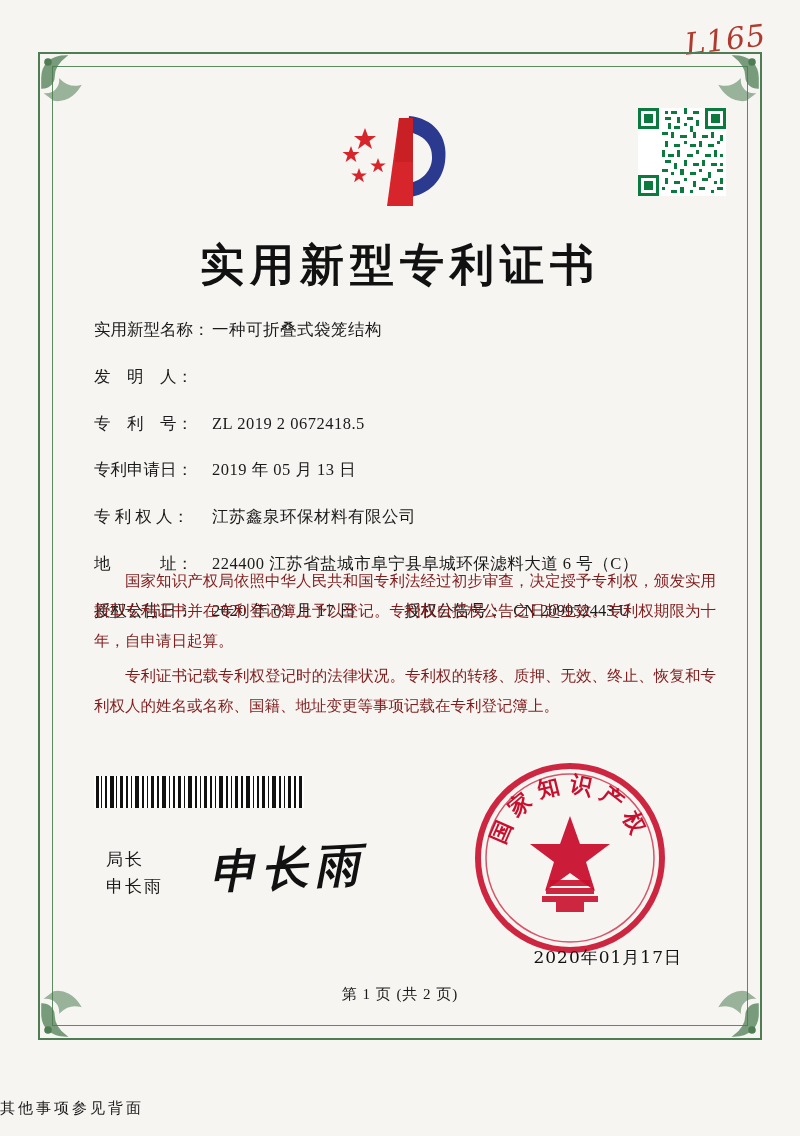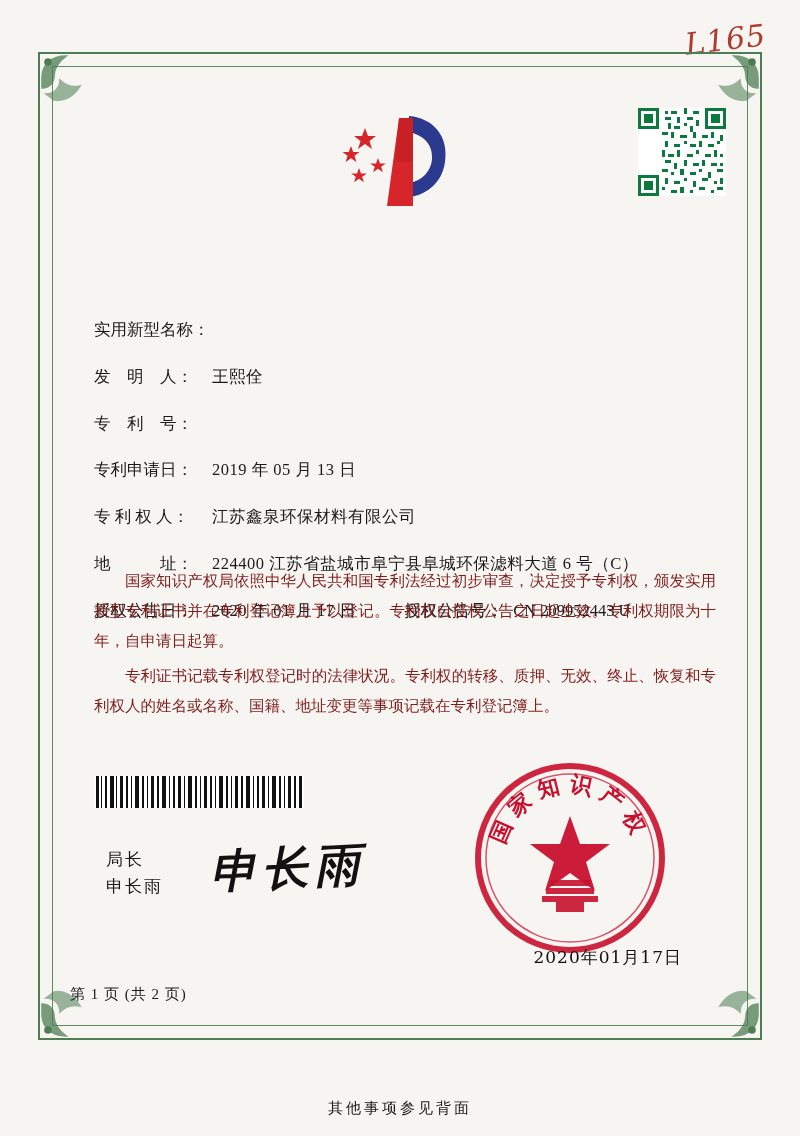--- a/index.html
+++ b/index.html
@@ -216,31 +216,31 @@
     letter-spacing: 1px;
     font-family: "DejaVu Serif", serif;
     text-align: center;
   }
 
   .page-no {
     position: absolute;
     left: 0;
     right: 0;
     bottom: 6px;
+    text-align: center;
     font-size: 15px;
     color: #1a1a1a;
     letter-spacing: 1px;
   }
 
   .footer-note {
     position: absolute;
     left: 0;
     right: 0;
     bottom: 18px;
-    text-align: center;
     font-size: 15px;
     letter-spacing: 3px;
     color: #1a1a1a;
   }
 </style>
 </head>
 <body>
 
 <div class="page">
 
@@ -376,31 +376,33 @@
             <rect x="11" y="27" width="2" height="1"></rect>
           <rect x="14" y="26" width="1" height="2"></rect>
             <rect x="17" y="27" width="1" height="1"></rect>
           <rect x="20" y="26" width="2" height="1"></rect>
             <rect x="24" y="27" width="1" height="1"></rect>
           <rect x="26" y="26" width="2" height="1"></rect>
         </g>
       </svg>
     </div>
 
+    <div class="title">实用新型专利证书</div>
 
     <div class="fields">
       <div class="field-row">
         <div class="field-label">实用新型名称：</div>
+        <div class="field-value">一种可折叠式袋笼结构</div>
       </div>
       <div class="field-row">
         <div class="field-label">发　明　人：</div>
-        <div class="field-value">王熙佺</div>
       </div>
       <div class="field-row">
         <div class="field-label">专　利　号：</div>
+        <div class="field-value">ZL 2019 2 0672418.5</div>
       </div>
       <div class="field-row">
         <div class="field-label">专利申请日：</div>
         <div class="field-value">2019 年 05 月 13 日</div>
       </div>
       <div class="field-row">
         <div class="field-label">专 利 权 人：</div>
         <div class="field-value">江苏鑫泉环保材料有限公司</div>
       </div>
       <div class="field-row">

